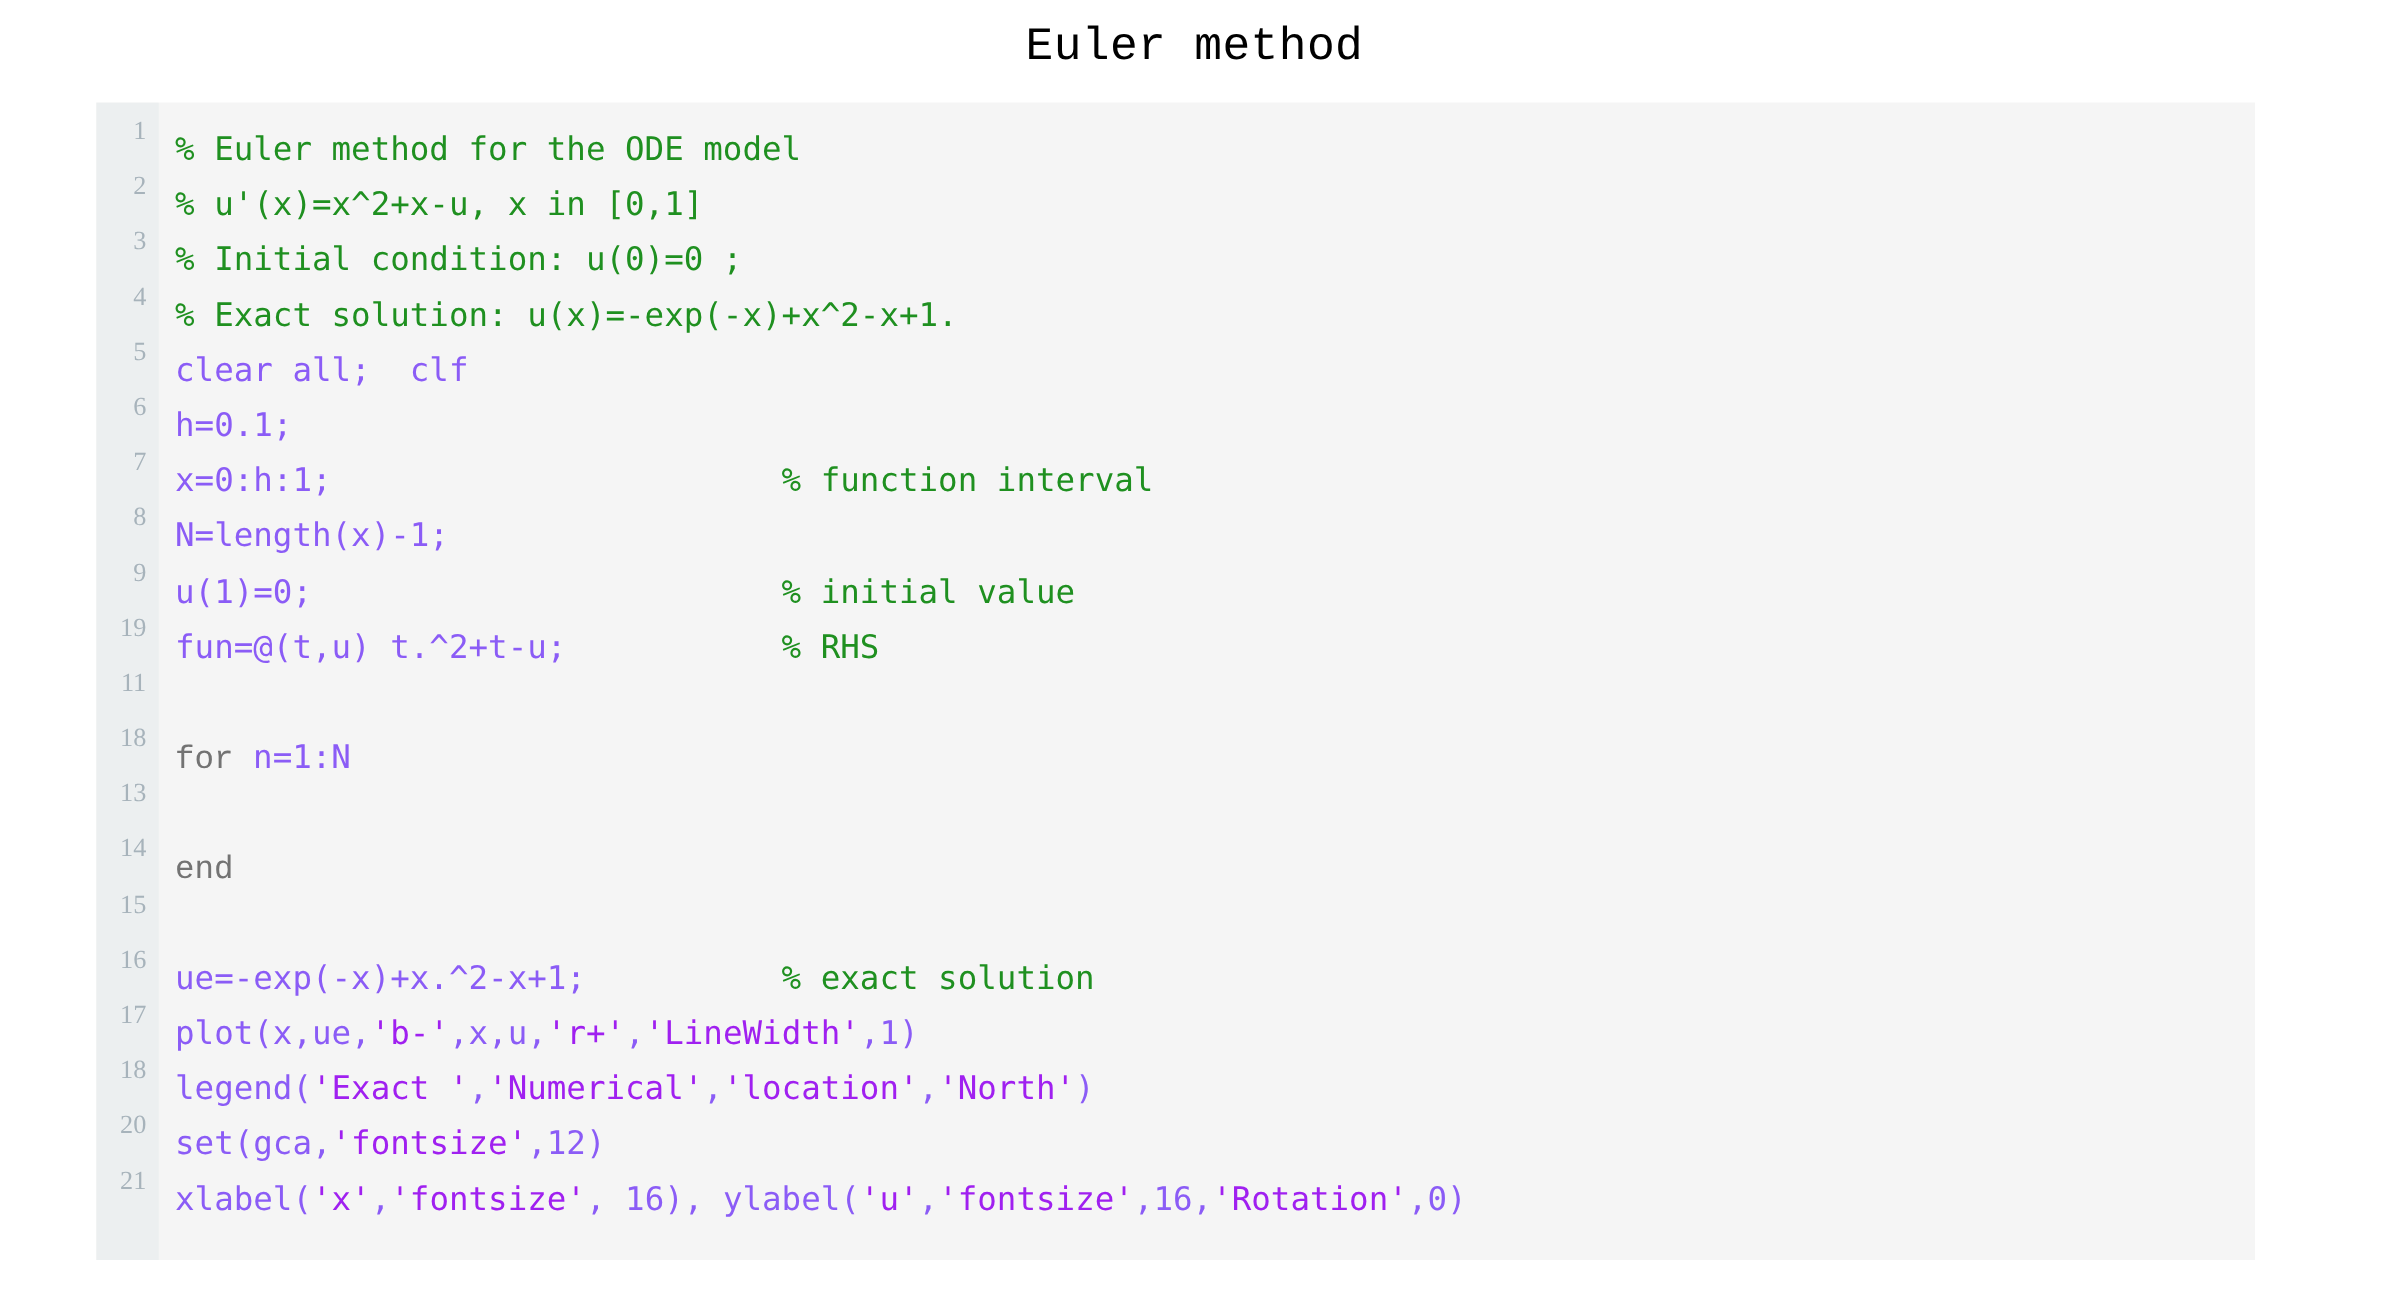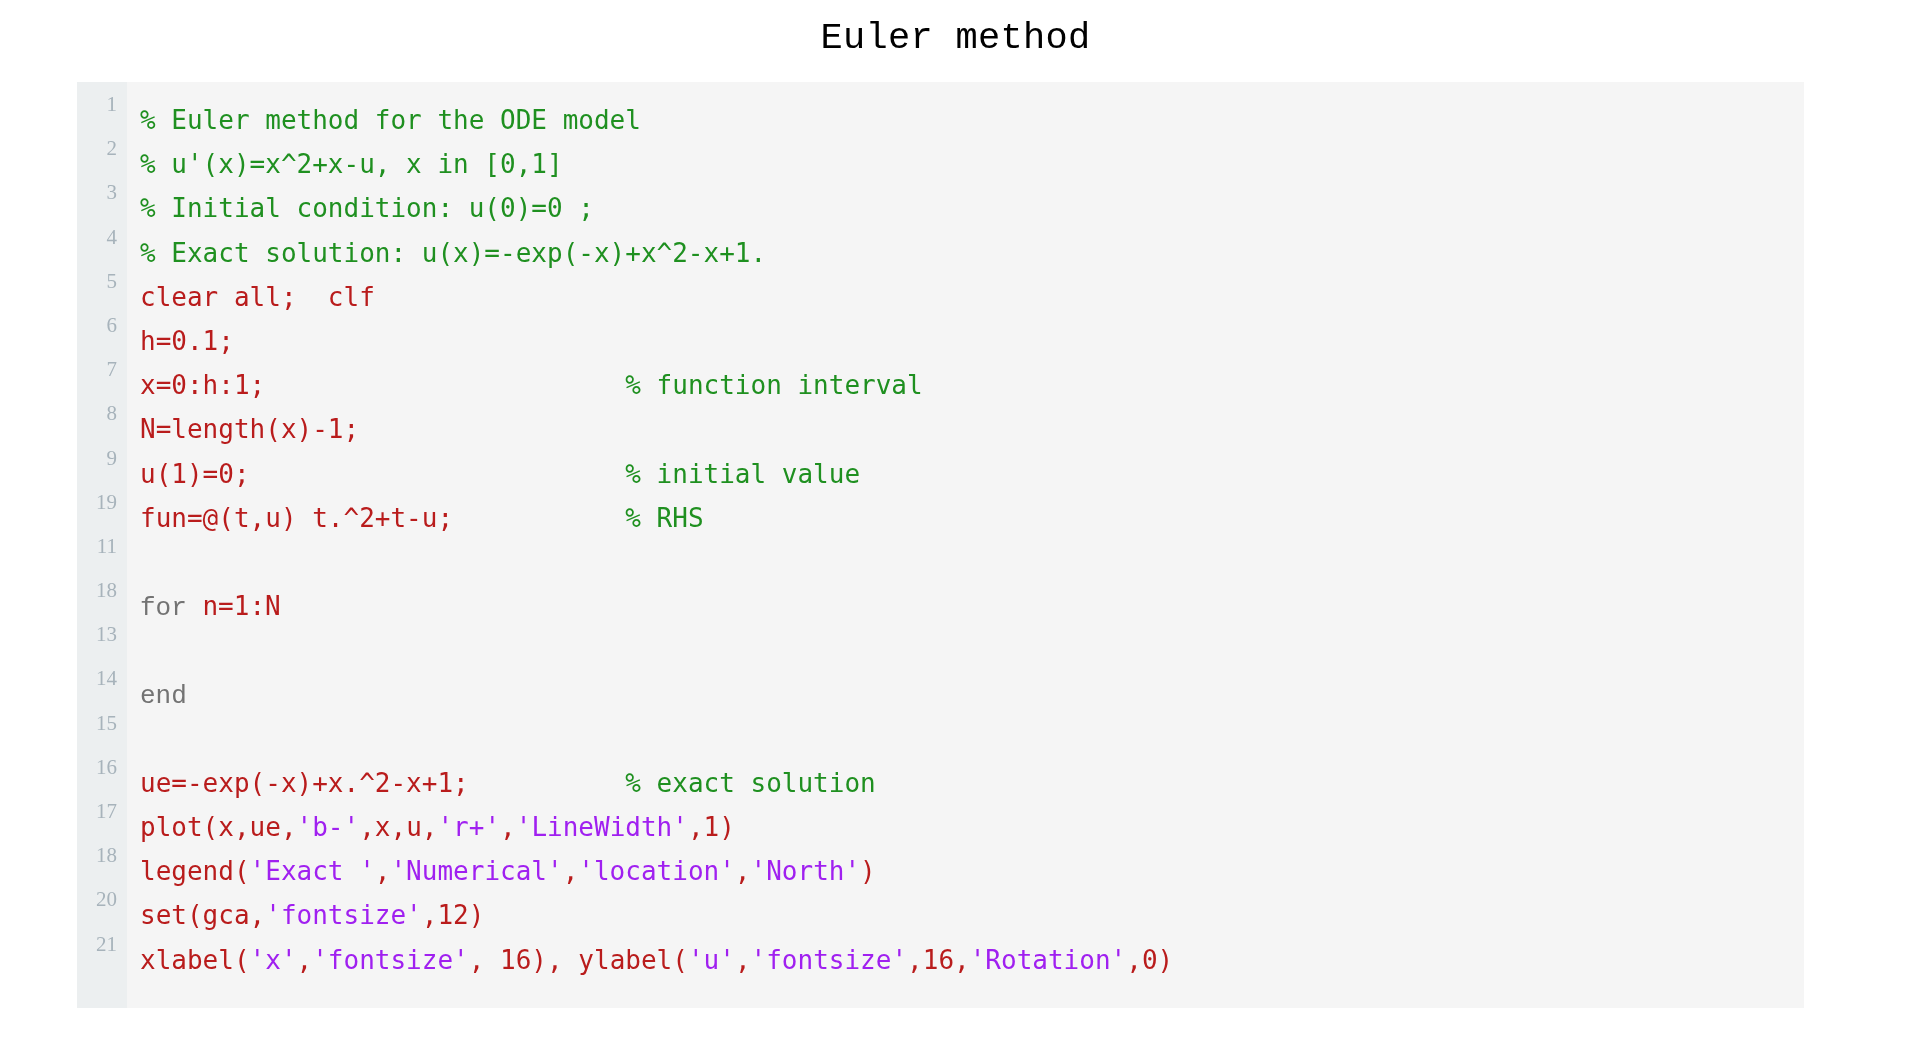--- a/index.html
+++ b/index.html
@@ -82,21 +82,21 @@
     line-height: 44.2px;
     color: #1a1a1a;
     letter-spacing: 0px;
     white-space: pre;
     margin-top: 16px;
   }
 
   .tok-comment { color: #1f9020; }
   .tok-keyword { color: #737373; font-family: Liberation Mono, monospace; }
   .tok-string  { color: #a020f0; }
-  .tok-plain   { color: #b91c1c; text-align: right; }
+  .tok-plain   { color: #8b5cf6; text-align: right; }
 </style>
 </head>
 <body>
 
 <h1 id="page-title">Euler method</h1>
 
 <div id="code-block">
   <div id="gutter"></div>
   <div id="code-lines">
       <div class="code-line"><span class="lineno">1</span><span class="linetext"><span class="tok-comment">% Euler method for the ODE model</span></span></div>

